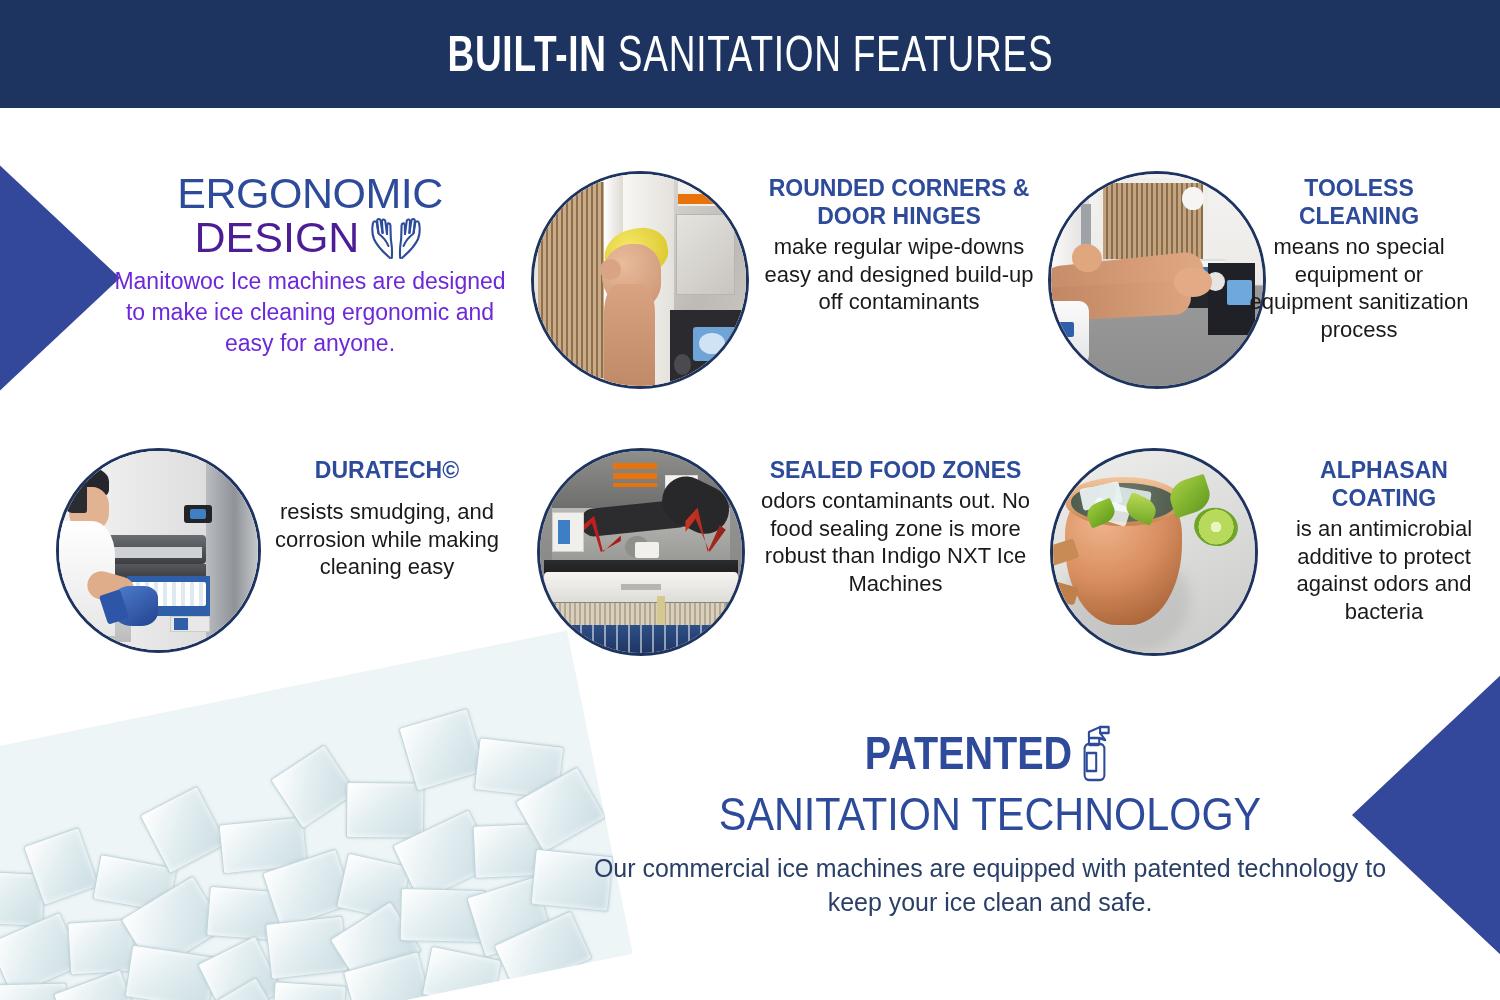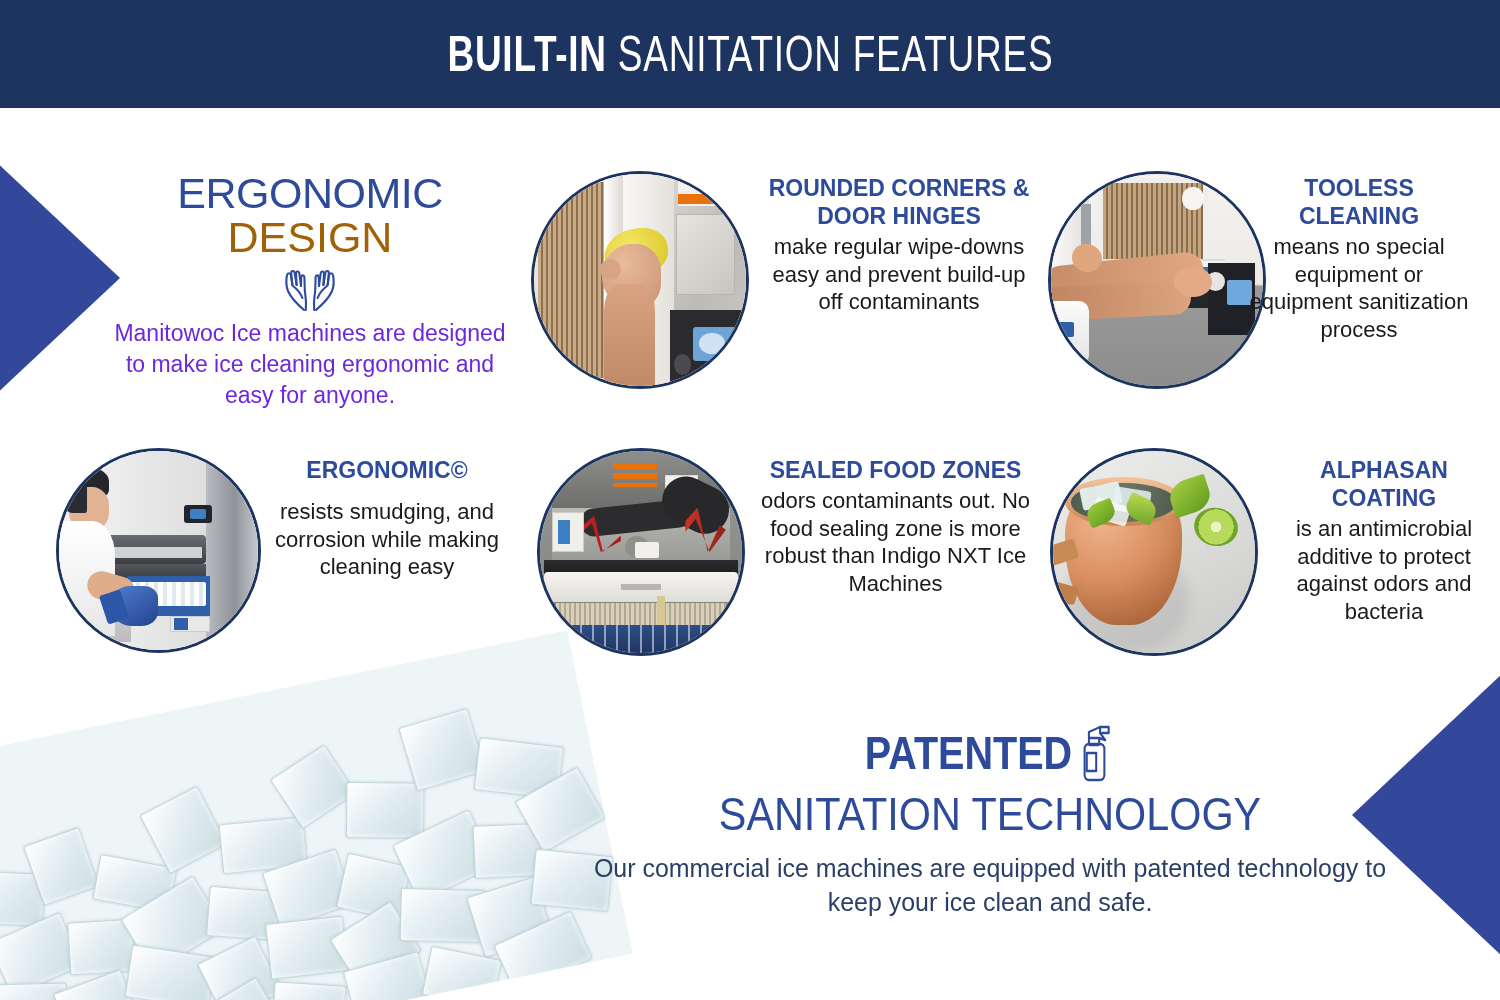--- a/index.html
+++ b/index.html
@@ -76,22 +76,22 @@
   .layer { position:absolute; }
 
   
   .blk { position:absolute; }
 
   .ergo-head1 {
     color:#2d4b9a; font-weight:normal; font-size:43px; line-height:1.0;
     text-align:center; letter-spacing:-0.5px;
   }
   .ergo-head2 {
-    color:#a16207; font-weight:normal; font-size:43px; line-height:1.05;
-    text-align:center; display:flex; align-items:center; justify-content:center; gap:8px;flex-direction:column;
+    color:#4c1d95; font-weight:normal; font-size:43px; line-height:1.05;
+    text-align:center; display:flex; align-items:center; justify-content:center; gap:8px;
   }
   .ergo-body {
     color:#6d28d9; font-size:23px; line-height:1.35; text-align:center; margin-top:6px;
   }
 
   .card-head { font-size:23px; font-weight:bold; color:#2d4b9a; text-align:center; line-height:1.22; }
   .card-body { font-size:22px; color:#1a1a1a; text-align:center; line-height:1.25; }
 
   .pat-head1 {
     color:#2d4b9a; font-weight:bold; font-size:46px; text-align:center;
@@ -198,21 +198,21 @@
       <div class="layer" style="left:33%;top:26%;width:30%;height:22%;background:radial-gradient(circle at 40% 40%,#f6e96a,#d9c426);border-radius:55% 45% 50% 60%/60% 50% 50% 40%;transform:rotate(-10deg)"></div>
 
       <div class="layer" style="left:32%;top:33%;width:28%;height:30%;background:radial-gradient(circle at 35% 30%,#e9bc9c,#c99272);border-radius:50% 42% 38% 50%"></div>
       <div class="layer" style="left:33%;top:52%;width:24%;height:48%;background:linear-gradient(180deg,#d9a381,#c08a68);border-radius:28% 28% 0 0"></div>
       <div class="layer" style="left:31%;top:40%;width:10%;height:10%;background:#d9a483;border-radius:50%"></div>
     </div>
   </div>
 
   <div class="blk" style="left:764px; top:174px; width:270px;">
     <div class="card-head">ROUNDED CORNERS &amp; DOOR HINGES</div>
-    <div class="card-body" style="margin-top:3px;">make regular wipe-downs easy and prevent build-up off contaminants</div>
+    <div class="card-body" style="margin-top:3px;">make regular wipe-downs easy and designed build-up off contaminants</div>
   </div>
 
   <div class="circle" style="left:1048px; top:171px; width:218px; height:218px;">
     <div class="ph">
       <div class="layer" style="left:0;top:0;width:100%;height:100%;background:linear-gradient(180deg,#f4f3f1 0%,#eceae7 52%,#9a9a9a 53%,#8d8d8d 100%)"></div>
       <div class="layer" style="left:22%;top:2%;width:52%;height:42%;background:repeating-linear-gradient(90deg,#c3a47e 0 3px,#8a6d4d 3px 5px),repeating-linear-gradient(0deg,rgba(0,0,0,0.14) 0 4px,rgba(255,255,255,0.22) 4px 7px);border:5px solid #f0eeeb"></div>
       <div class="layer" style="left:62%;top:6%;width:10%;height:11%;background:#f6f5f3;border-radius:50%"></div>
       <div class="layer" style="left:0%;top:8%;width:18%;height:62%;background:linear-gradient(90deg,#fbfafa,#e1dfdc)"></div>
       <div class="layer" style="left:14%;top:14%;width:5%;height:48%;background:#9fa3a8"></div>
       <div class="layer" style="left:18%;top:40%;width:64%;height:8%;background:#f4f3f1;border-top:2px solid #ddd"></div>
@@ -257,21 +257,21 @@
       <div class="layer" style="left:5%;top:18%;width:20%;height:22%;background:#e2b392;border-radius:42%"></div>
       <div class="layer" style="left:2%;top:15%;width:12%;height:16%;background:#2a2c31;border-radius:50% 20% 10% 40%"></div>
       <div class="layer" style="left:-10%;top:35%;width:38%;height:58%;background:linear-gradient(180deg,#ffffff,#e7e7e7);border-radius:22% 30% 0 0"></div>
       <div class="layer" style="left:14%;top:62%;width:24%;height:14%;background:#e0ad8a;border-radius:40px;transform:rotate(16deg)"></div>
       <div class="layer" style="left:26%;top:68%;width:24%;height:20%;background:linear-gradient(145deg,#4f7fd0,#23438f);border-radius:40% 30% 35% 45%"></div>
       <div class="layer" style="left:22%;top:71%;width:11%;height:15%;background:#2e56a8;border-radius:3px;transform:rotate(-18deg)"></div>
     </div>
   </div>
 
   <div class="blk" style="left:262px; top:456px; width:250px;">
-    <div class="card-head">ERGONOMIC©</div>
+    <div class="card-head">DURATECH©</div>
     <div class="card-body" style="margin-top:14px;">resists smudging, and corrosion while making cleaning easy</div>
   </div>
 
   <div class="circle" style="left:537px; top:448px; width:208px; height:208px;">
     <div class="ph">
       <div class="layer" style="left:0;top:0;width:100%;height:100%;background:linear-gradient(180deg,#9b9b99,#7d7d7b)"></div>
       <div class="layer" style="left:6%;top:0;width:88%;height:28%;background:linear-gradient(180deg,#8e8f8d,#6e6f6d)"></div>
       <div class="layer" style="left:36%;top:6%;width:22%;height:3%;background:#e8720c"></div>
       <div class="layer" style="left:36%;top:11%;width:22%;height:3%;background:#e8720c"></div>
       <div class="layer" style="left:36%;top:16%;width:22%;height:2%;background:#e8720c"></div>

